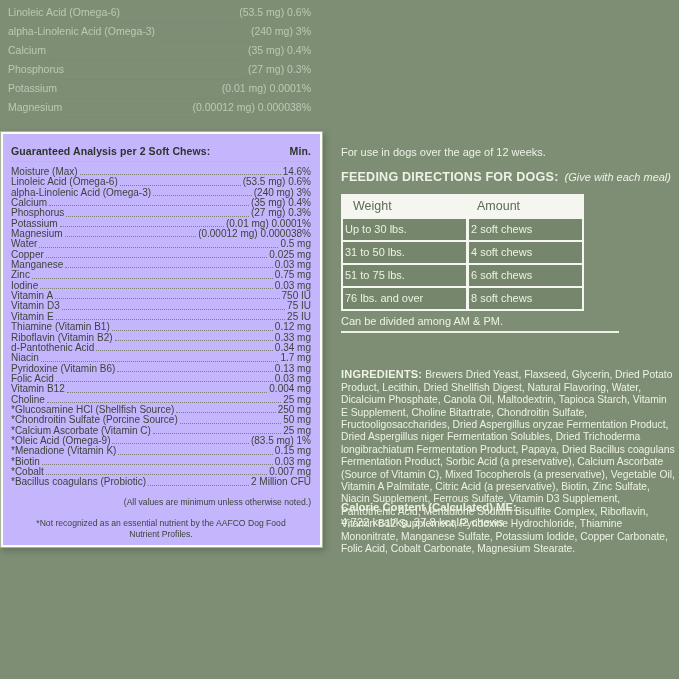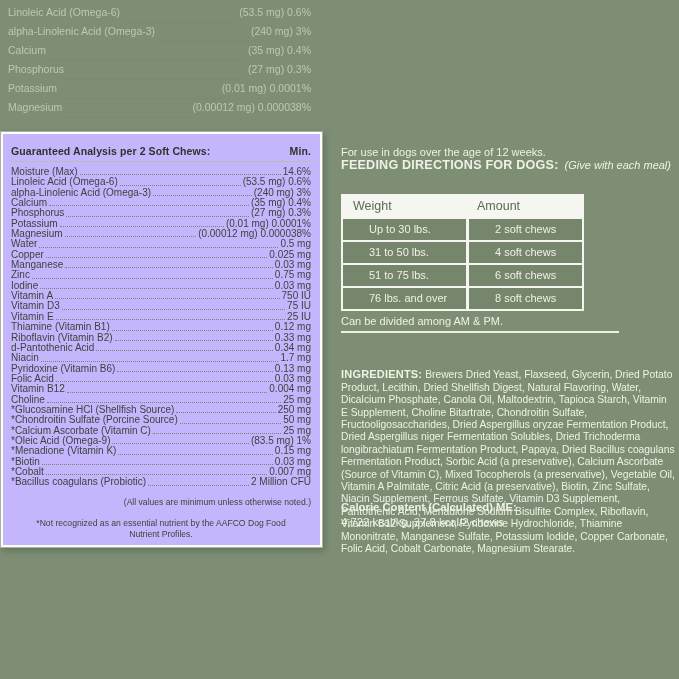--- a/index.html
+++ b/index.html
@@ -25,29 +25,29 @@
   }
   .panel-head{display:flex;justify-content:space-between;align-items:baseline;
     font-weight:bold;font-size:10.5px;color:#2e342a;letter-spacing:.1px;}
   .panel-rule{border-top:1px solid #b9c0ae;margin:4px 0 5px 0;}
   .panel .arow{line-height:10.35px;font-size:10px;}
   .note1{margin-top:9px;text-align:right;font-size:8.6px;}
   .footnote{margin:11px auto 0 auto;max-width:252px;text-align:center;font-size:8.6px;line-height:11px;}
   
   .cream{color:#eef2e4;}
   .intro{position:absolute;left:341px;top:146px;font-size:11px;}
-  .feed-head{position:absolute;left:341px;top:158px;display:flex;align-items:baseline;gap:6px;white-space:nowrap;}
+  .feed-head{position:absolute;left:341px;top:170px;display:flex;align-items:baseline;gap:6px;white-space:nowrap;}
   .feed-head .fh-main{font-weight:bold;font-size:12.6px;letter-spacing:.2px;}
   .feed-head .fh-sub{font-style:italic;font-size:11px;}
   
   .ftable{position:absolute;left:341px;top:194px;width:243px;background:#f4f6ef;padding:0 2px 2px 2px;box-sizing:border-box;}
   .ftable-head{display:grid;grid-template-columns:124px 1fr;height:23px;align-items:center;}
   .fhead-cell{font-weight:normal;font-size:12.5px;color:#5c6b55;padding-left:10px;}
   .frow{display:grid;grid-template-columns:123px 1fr;column-gap:3px;margin-top:2px;}
-  .fcell{background:#75866c;color:#eef2e4;font-size:11px;height:21px;line-height:21px;padding-left:26px;overflow:hidden;}
+  .fcell{background:#75866c;color:#eef2e4;font-size:11px;height:21px;line-height:21px;padding-left:2px;overflow:hidden;}
   .feed-note{position:absolute;left:341px;top:315px;font-size:11px;}
   .divider{position:absolute;left:341px;top:331px;width:278px;border-top:2px solid #eef2e4;}
   .ingredients{position:absolute;left:341px;top:358px;width:335px;font-size:10.3px;line-height:12.4px;}
   .ingredients .ing-label{font-weight:bold;font-size:11px;letter-spacing:.2px;}
   .cal-head{position:absolute;left:341px;top:501px;font-weight:bold;font-size:11.3px;}
   .cal-val{position:absolute;left:341px;top:516px;font-size:11.3px;}
 </style>
 </head>
 <body>
 

